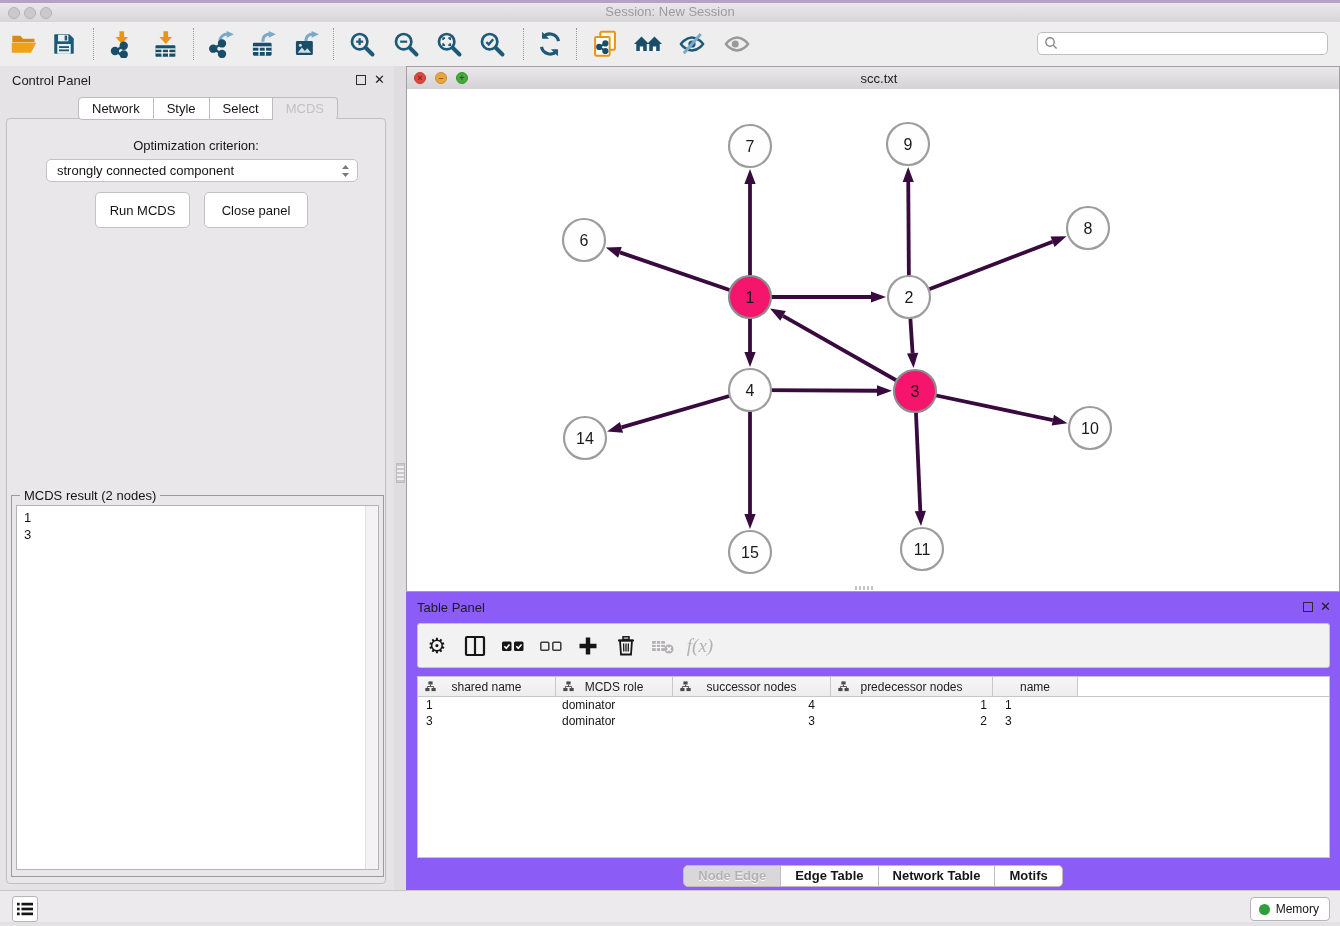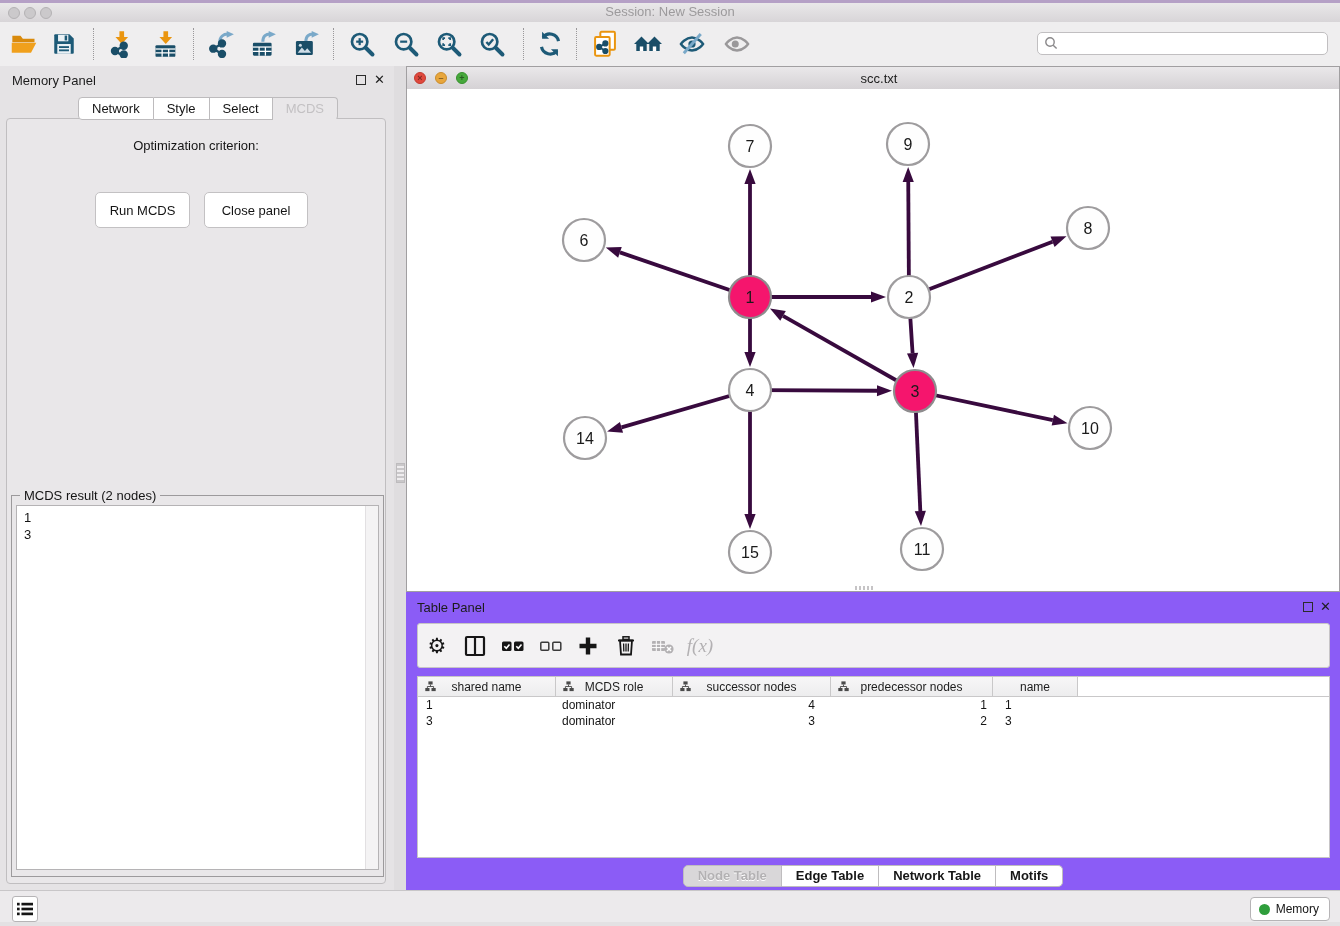--- a/index.html
+++ b/index.html
@@ -291,31 +291,40 @@
     <span class="mag">
       <svg width="14" height="14" viewBox="0 0 14 14">
           <circle cx="6" cy="6" r="4.2" fill="none" stroke="#8a888a" stroke-width="1.4"></circle>
           <line x1="9.2" y1="9.2" x2="12.6" y2="12.6" stroke="#8a888a" stroke-width="1.4"></line>
         </svg>
     </span>
   </div>
 </div>
 
 <div id="control-panel">
-  <div id="cp-title">Memory Panel</div>
+  <div id="cp-title">Control Panel</div>
   <span class="panel-float" id="cp-float"></span>
   <span class="panel-close" id="cp-close">✕</span>
   <div id="cp-tabs">
       <div class="cp-tab">Network</div>
       <div class="cp-tab">Style</div>
       <div class="cp-tab">Select</div>
       <div class="cp-tab active">MCDS</div>
     </div>
   <div id="cp-content">
     <div id="opt-label">Optimization criterion:</div>
+    <div id="criterion-select">
+      <span>strongly connected component</span>
+      <span class="stepper">
+        <svg width="11" height="16" viewBox="0 0 11 16">
+            <path d="M2 6l3.5-4L9 6z" fill="#7a787a"></path>
+            <path d="M2 10l3.5 4L9 10z" fill="#7a787a"></path>
+          </svg>
+      </span>
+    </div>
     <button class="mac-btn" id="run-btn">Run MCDS</button>
     <button class="mac-btn" id="closepanel-btn">Close panel</button>
     <div id="result-group">
       <span id="result-title">MCDS result (2 nodes)</span>
       <div id="result-area">
         <div id="result-lines">
             <div>1</div>
             <div>3</div>
           </div>
         <div id="result-scroll"></div>
@@ -571,21 +580,21 @@
           <div class="nt-cell c0 a-left" style="width: 138px;">3</div>
           <div class="nt-cell c1 a-left" style="width: 117px;">dominator</div>
           <div class="nt-cell c2 a-right" style="width: 158px;">3</div>
           <div class="nt-cell c3 a-right" style="width: 162px;">2</div>
           <div class="nt-cell c4 a-left" style="width: 85px;">3</div>
         </div>
       </div>
   </div>
 
   <div id="bottom-tabs">
-      <div class="bt-tab active">Node Table</div>
+      <div class="bt-tab active">Node Edge</div>
       <div class="bt-tab">Edge Table</div>
       <div class="bt-tab">Network Table</div>
       <div class="bt-tab">Motifs</div>
     </div>
 </div>
 
 <div id="status-bar">
   <div id="list-btn">
     <svg width="18" height="16" viewBox="0 0 20 18">
         <g fill="#161616">

